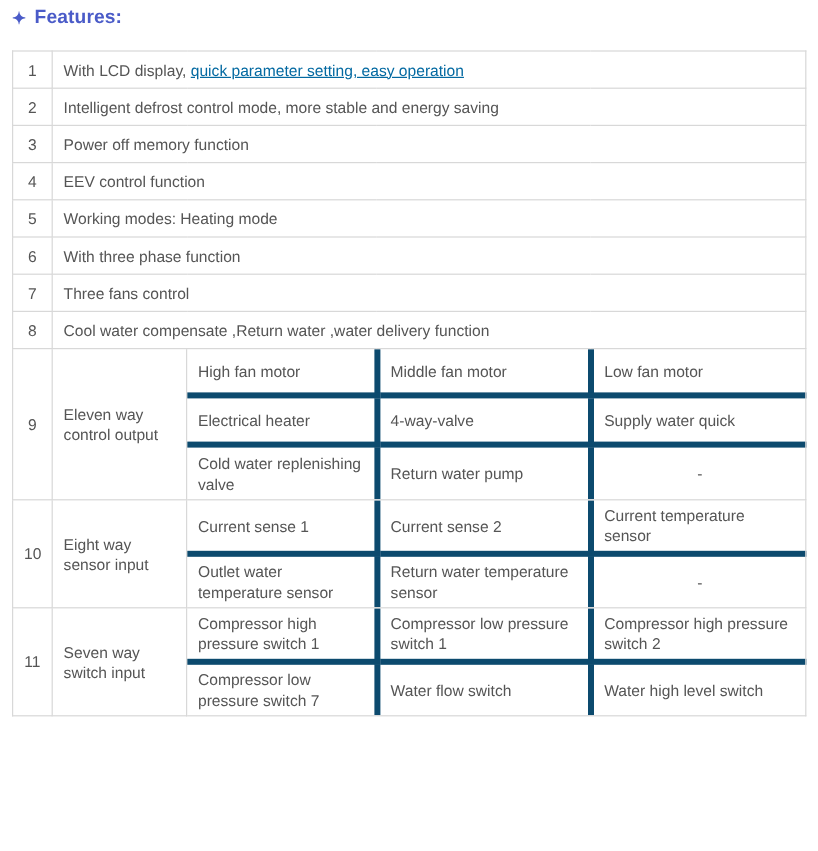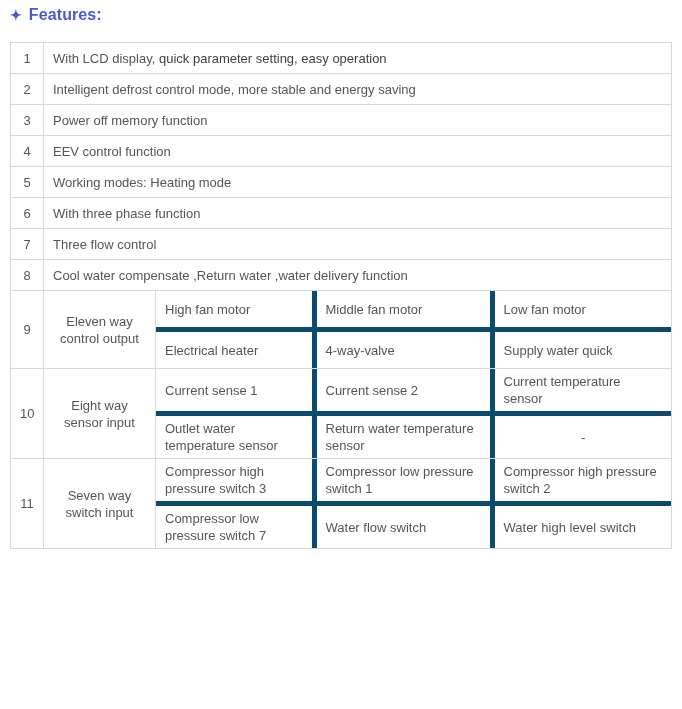--- a/index.html
+++ b/index.html
@@ -68,39 +68,40 @@
   col.c-label  { width: 112px; }
   col.c-a      { width: 158px; }
   col.c-b      { width: 178px; }
   col.c-c      { width: 180px; }
 
   .num-cell {
     text-align: center;
     color: #555555;
   }
   .label-cell {
-    text-align: center;
+    text-align: left;
   }
   .full-cell {
     height: 30px;
   }
   .sub-cell {
     height: 36px;
   }
   .sub-cell.tall {
     height: 43px;
   }
   .sub-cell.tall2 {
     height: 42px;
   }
   .dash {
     text-align: center;
   }
   .semi-bold {
-    color: #404040;
+    color: #0369a1;
+    text-decoration: underline;
   }
   .nested {
     width: 100%;
     border-collapse: collapse;
     table-layout: fixed;
   }
   .outer-pad0 {
     padding: 0 !important;
     vertical-align: top;
   }
@@ -154,21 +155,21 @@
       <tr>
         <td class="num-cell full-cell">5</td>
         <td class="full-cell" colspan="4">Working modes: Heating mode</td>
       </tr>
       <tr>
         <td class="num-cell full-cell">6</td>
         <td class="full-cell" colspan="4">With three phase function</td>
       </tr>
       <tr>
         <td class="num-cell full-cell">7</td>
-        <td class="full-cell" colspan="4">Three flow control</td>
+        <td class="full-cell" colspan="4">Three fans control</td>
       </tr>
       <tr>
         <td class="num-cell full-cell">8</td>
         <td class="full-cell" colspan="4">Cool water compensate ,Return water ,water delivery function</td>
       </tr>
 
       <tr>
         <td class="num-cell">9</td>
         <td class="label-cell">Eleven way control output</td>
         <td class="outer-pad0" colspan="3">
@@ -182,20 +183,25 @@
               <tr>
                 <td class="sub-cell">High fan motor</td>
                 <td class="sub-cell">Middle fan motor</td>
                 <td class="sub-cell">Low fan motor</td>
               </tr>
               <tr>
                 <td class="sub-cell">Electrical heater</td>
                 <td class="sub-cell">4-way-valve</td>
                 <td class="sub-cell">Supply water quick</td>
               </tr>
+              <tr>
+                <td class="sub-cell tall">Cold water replenishing valve</td>
+                <td class="sub-cell tall">Return water pump</td>
+                <td class="sub-cell tall dash">-</td>
+              </tr>
             </tbody>
           </table>
         </td>
       </tr>
 
       <tr>
         <td class="num-cell">10</td>
         <td class="label-cell">Eight way sensor input</td>
         <td class="outer-pad0" colspan="3">
           <table class="nested">
@@ -225,21 +231,21 @@
         <td class="label-cell">Seven way switch input</td>
         <td class="outer-pad0" colspan="3">
           <table class="nested">
             <colgroup>
                 <col class="c-a">
                 <col class="c-b">
                 <col class="c-c">
               </colgroup>
             <tbody>
               <tr>
-                <td class="sub-cell tall2">Compressor high pressure switch 3</td>
+                <td class="sub-cell tall2">Compressor high pressure switch 1</td>
                 <td class="sub-cell tall2">Compressor low pressure switch 1</td>
                 <td class="sub-cell tall2">Compressor high pressure switch 2</td>
               </tr>
               <tr>
                 <td class="sub-cell tall2">Compressor low pressure switch 7</td>
                 <td class="sub-cell tall2">Water flow switch</td>
                 <td class="sub-cell tall2">Water high level switch</td>
               </tr>
             </tbody>
           </table>

